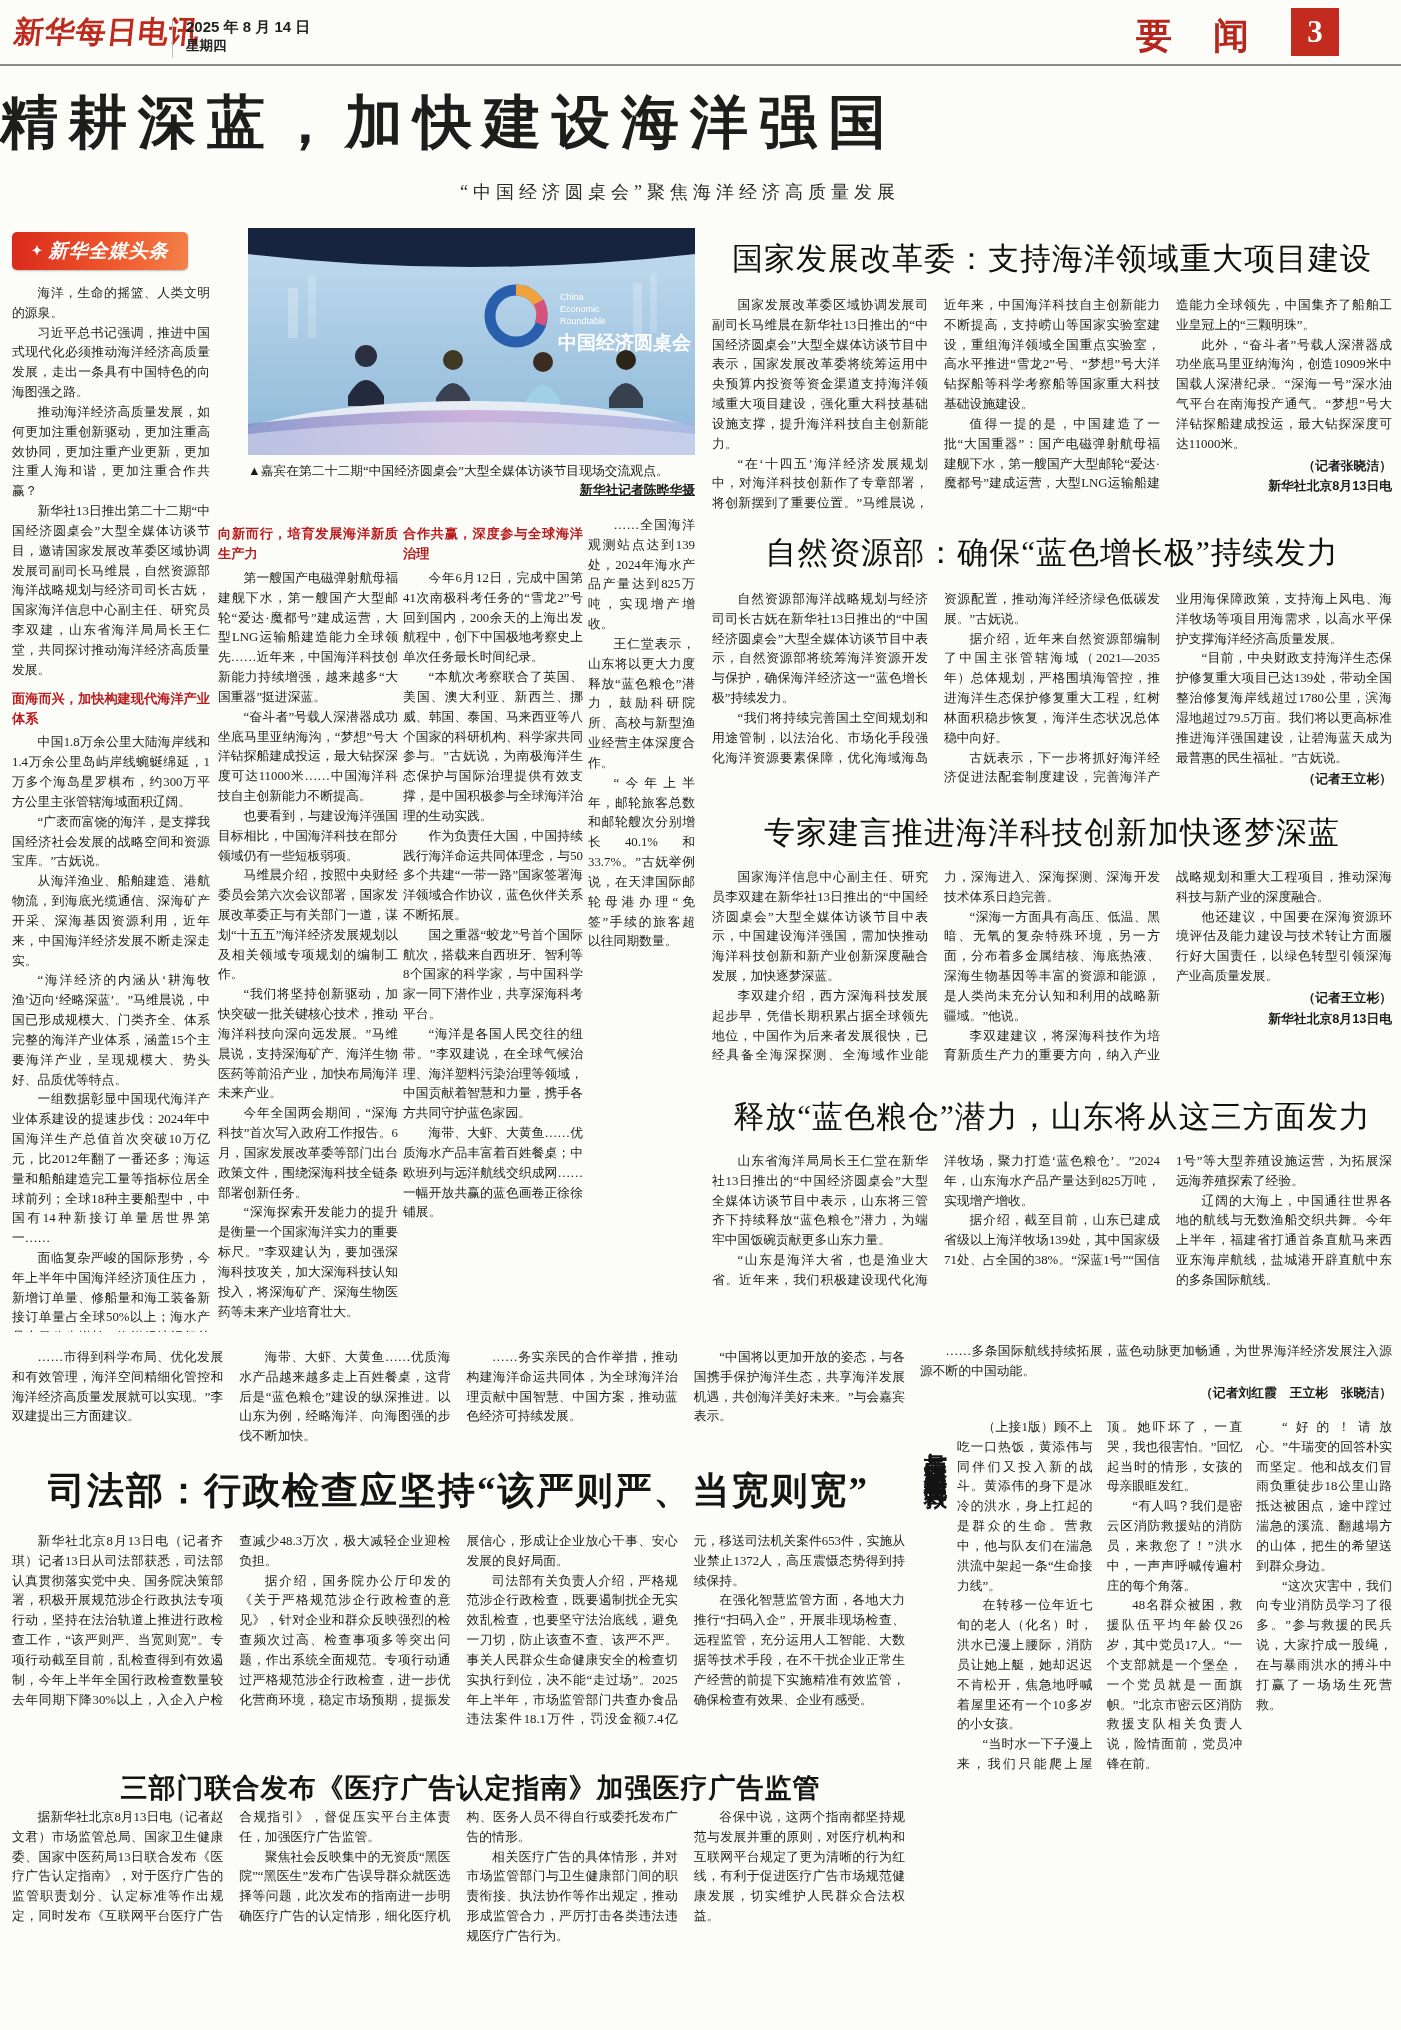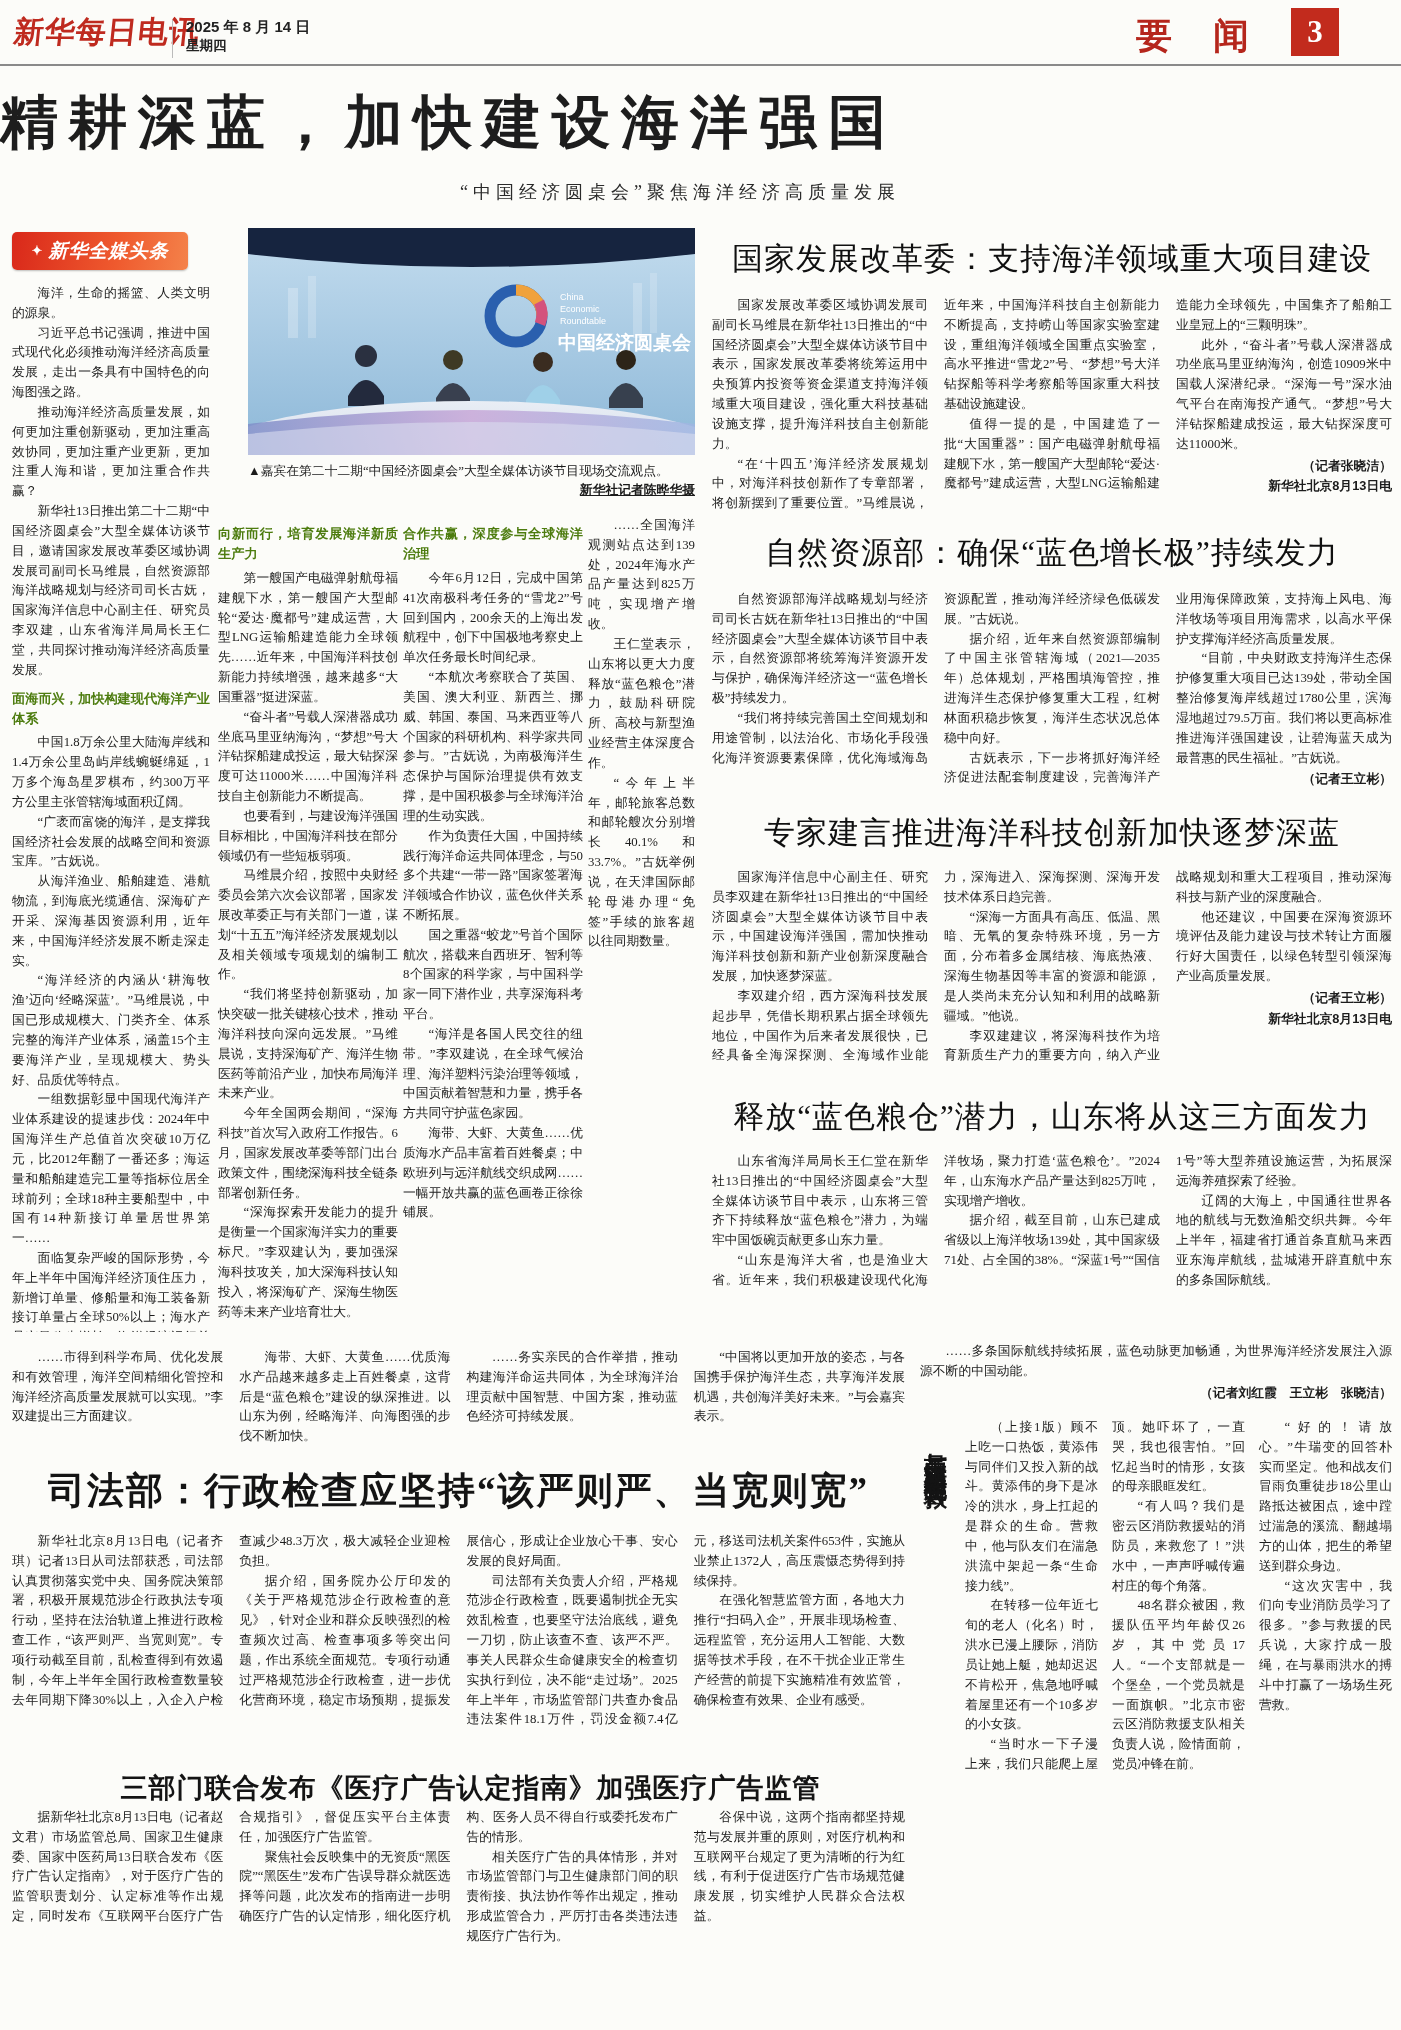--- a/index.html
+++ b/index.html
@@ -29,21 +29,21 @@
   .badge{left:12px;top:232px;width:176px;height:38px;border-radius:5px;
         background:linear-gradient(100deg,#d9281a 0%,#ef5a2e 60%,#f4824a 100%);
         color:#fff;display:flex;align-items:center;justify-content:center;gap:5px;
         font-size:19px;font-weight:900;font-style:italic;letter-spacing:1px;
         box-shadow:0 1px 2px rgba(0,0,0,.25);}
   .badge .spark{font-style:normal;font-size:13px;}
   
   .coltext{font-size:12.8px;line-height:1.55;text-align:justify;color:#1c1c1c;overflow:hidden;}
   .coltext p{margin:0;text-indent:2em;}
   .subhead{font-weight:700;font-size:13.2px;margin:8px 0 4px 0;text-indent:0;
-        font-family:"Liberation Sans",sans-serif;color:#4d7c0f;}
+        font-family:"Liberation Sans",sans-serif;color:#b91c1c;}
   .multi3{column-count:3;column-gap:16px;}
   .multi4{column-count:4;column-gap:16px;}
   .byline{text-align:right;font-weight:700;margin-top:2px;}
   .byline .dl{display:block;font-family:"Liberation Sans",sans-serif;}
   
   .kai-head{text-align:center;font-size:31px;font-weight:400;letter-spacing:1px;color:#101010;}
   .bold-head{text-align:center;font-weight:700;color:#141414;}
   .vert-head{writing-mode:vertical-rl;font-size:23px;font-weight:600;letter-spacing:3px;color:#141414;}
   
   .photo{left:248px;top:228px;width:447px;height:227px;background:#fde047;overflow:hidden;}
@@ -256,21 +256,21 @@
 </div>
 
 <div class="abs coltext" style="left:920px;top:1342px;width:472px;height:58px;">
   <p>……多条国际航线持续拓展，蓝色动脉更加畅通，为世界海洋经济发展注入源源不断的中国动能。</p>
   <div class="byline">
     <span>（记者刘红霞　王立彬　张晓洁）</span>
     
   </div>
 </div>
 
-<div class="abs" style="left:920px;top:1418px;width:472px;height:602px;display:flex;gap:14px;">
+<div class="abs" style="left:920px;top:1418px;width:472px;height:602px;display:flex;gap:6px;">
   <div class="vert-head" style="height:560px;padding-top:16px;">与暴雨洪水搏斗的生死营救</div>
   <div class="coltext" style="flex:1;height:602px;column-count:3;column-gap:14px;">
     <div>
         <p>（上接1版）顾不上吃一口热饭，黄添伟与同伴们又投入新的战斗。黄添伟的身下是冰冷的洪水，身上扛起的是群众的生命。营救中，他与队友们在湍急洪流中架起一条“生命接力线”。</p>
         <p>在转移一位年近七旬的老人（化名）时，洪水已漫上腰际，消防员让她上艇，她却迟迟不肯松开，焦急地呼喊着屋里还有一个10多岁的小女孩。</p>
         <p>“当时水一下子漫上来，我们只能爬上屋顶。她吓坏了，一直哭，我也很害怕。”回忆起当时的情形，女孩的母亲眼眶发红。</p>
         <p>“有人吗？我们是密云区消防救援站的消防员，来救您了！”洪水中，一声声呼喊传遍村庄的每个角落。</p>
         <p>48名群众被困，救援队伍平均年龄仅26岁，其中党员17人。“一个支部就是一个堡垒，一个党员就是一面旗帜。”北京市密云区消防救援支队相关负责人说，险情面前，党员冲锋在前。</p>
         <p>“好的！请放心。”牛瑞变的回答朴实而坚定。他和战友们冒雨负重徒步18公里山路抵达被困点，途中蹚过湍急的溪流、翻越塌方的山体，把生的希望送到群众身边。</p>
         <p>“这次灾害中，我们向专业消防员学习了很多。”参与救援的民兵说，大家拧成一股绳，在与暴雨洪水的搏斗中打赢了一场场生死营救。</p>

